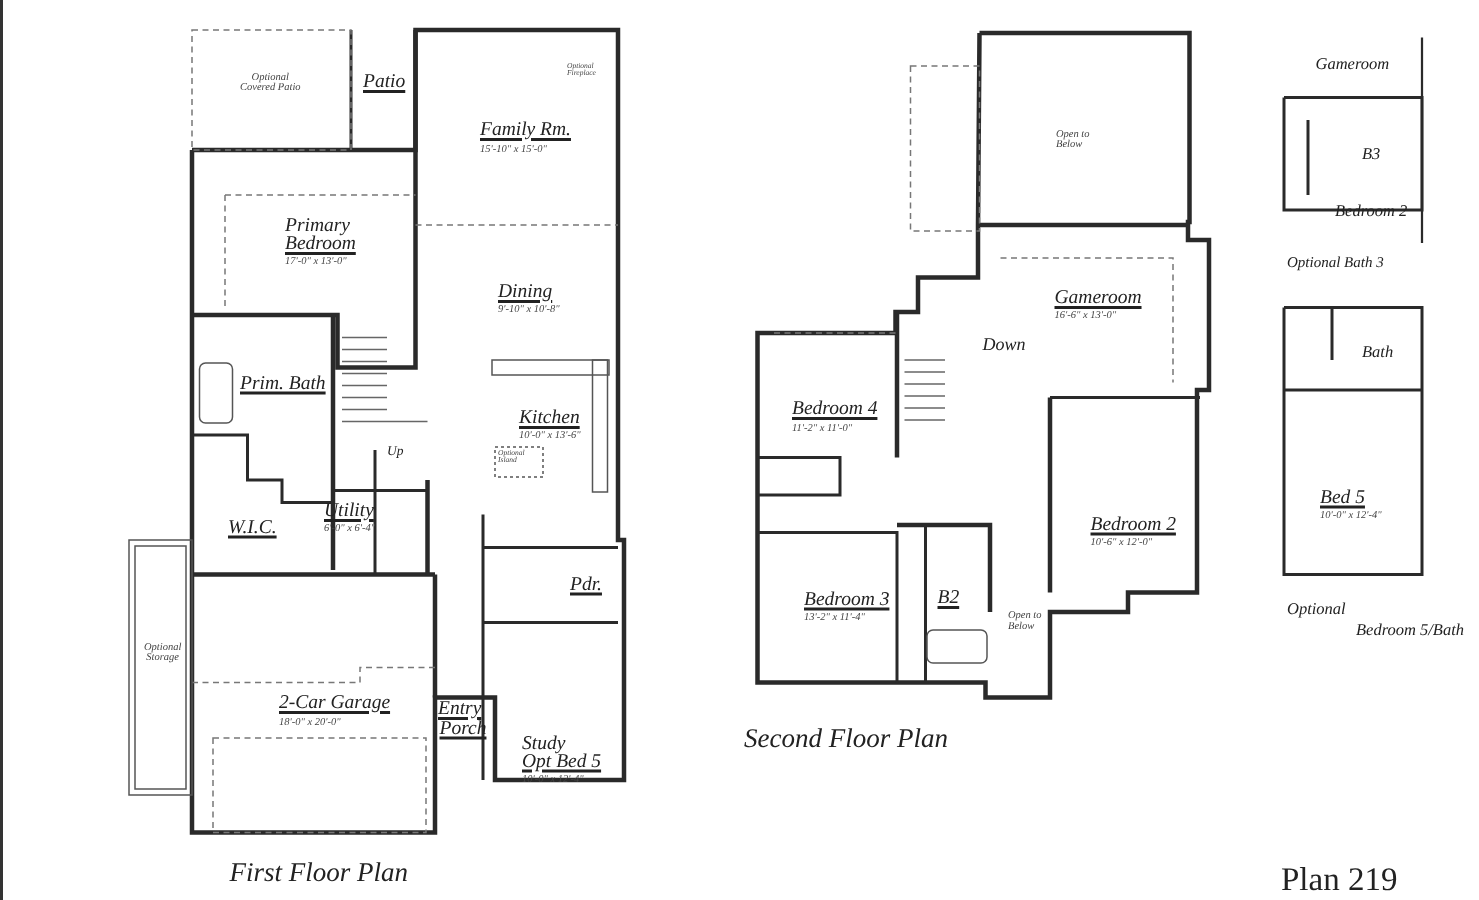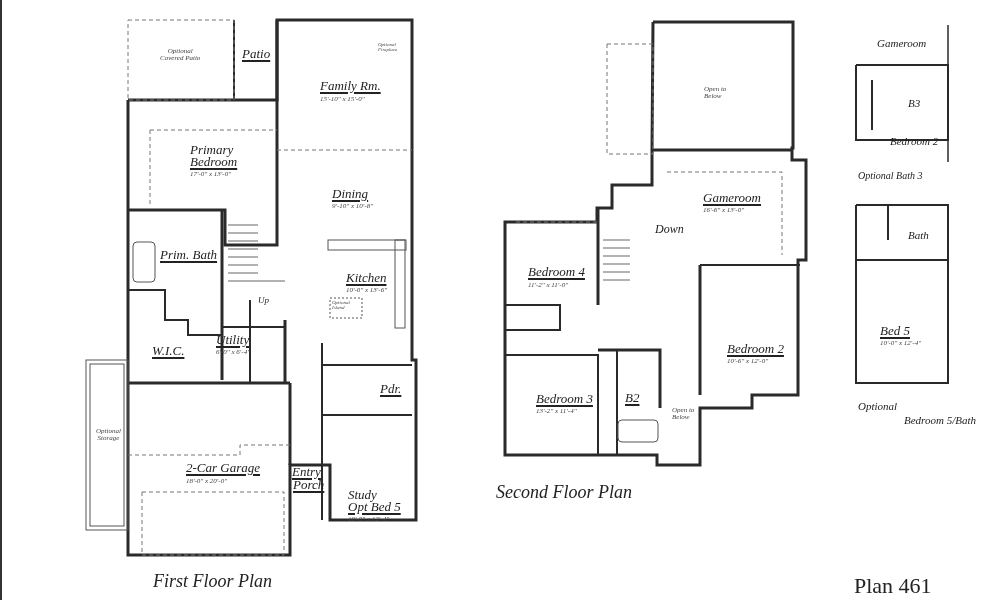--- a/index.html
+++ b/index.html
@@ -167,13 +167,13 @@
 <div class="lbl" style="left:908px;top:98px;font-size:11px;">B3</div>
 <div class="lbl" style="left:890px;top:136px;font-size:11px;">Bedroom 2</div>
 <div class="lbl" style="left:858px;top:171px;font-size:10px;">Optional Bath 3</div>
 
 <div class="lbl" style="left:908px;top:230px;font-size:11px;">Bath</div>
 <div class="lbl room u" style="left:880px;top:324px;text-align:center;">Bed 5</div>
 <div class="lbl dim" style="left:880px;top:340px;">10'-0" x 12'-4"</div>
 <div class="lbl" style="left:858px;top:401px;font-size:11px;">Optional</div>
 <div class="lbl" style="left:904px;top:415px;font-size:11px;">Bedroom 5/Bath</div>
 
-<div class="lbl plan" style="left:854px;top:575px;">Plan 461</div>
+<div class="lbl plan" style="left:854px;top:575px;">Plan 219</div>
 
 </body></html>

